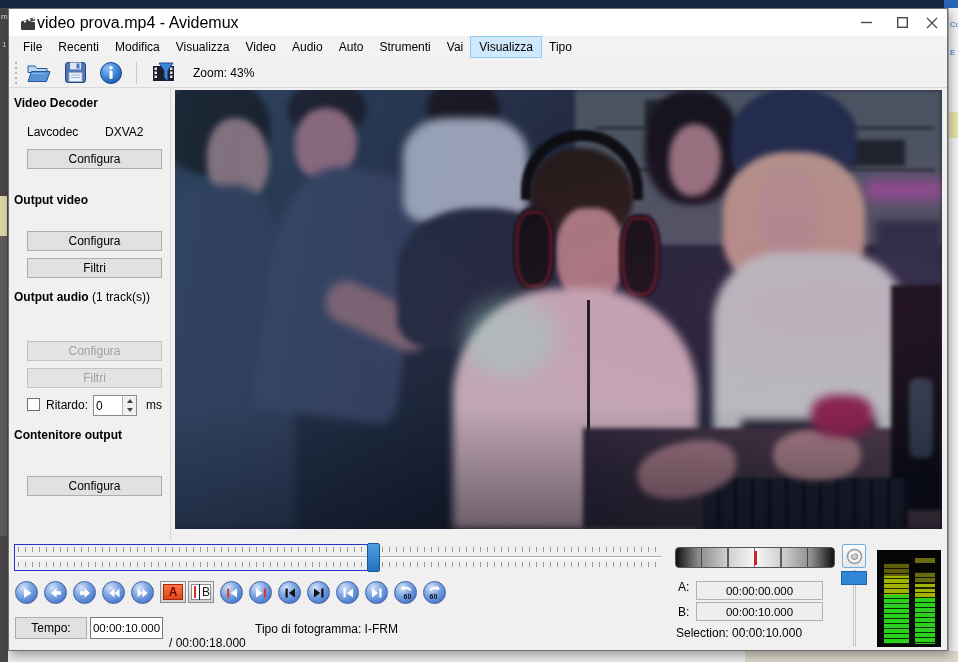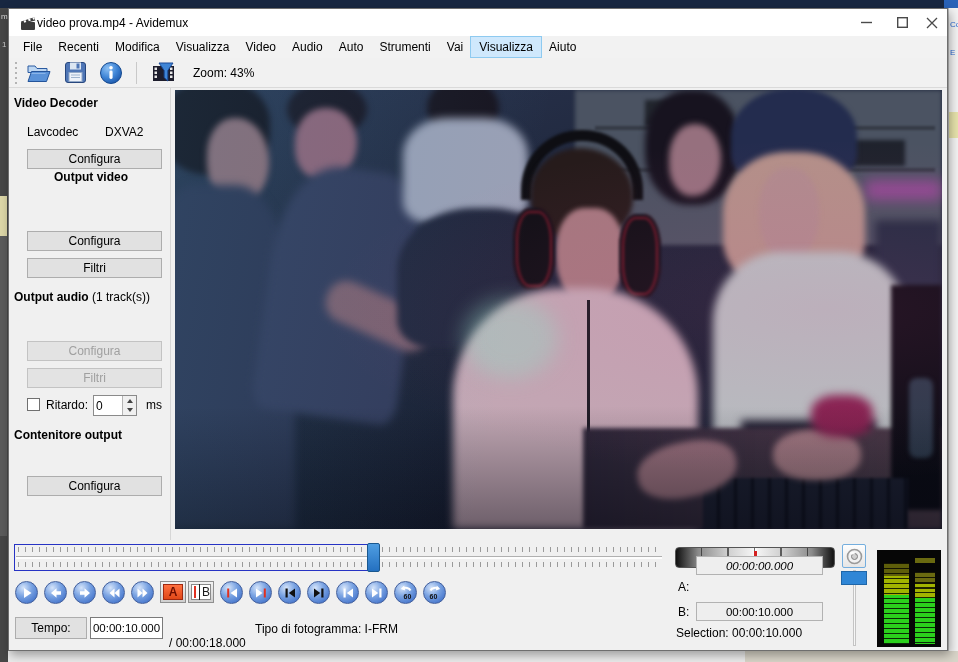--- a/index.html
+++ b/index.html
@@ -13,21 +13,21 @@
   .top-strip-end { left:944px; top:0; width:14px; height:8px; background:#2a63b8; }
   .left-strip { left:0; top:8px; width:8px; height:654px; background:#474747; }
   .frag { position:absolute; font-size:8px; line-height:9px; }
   .right-strip { left:948px; top:8px; width:10px; height:644px; background:#f4f4f4; border-left:1px solid #bdbdbd; }
   .bottom-strip { left:8px; top:651px; width:950px; height:11px; background:#ececec; }
   .bottom-strip-right { left:745px; top:651px; width:213px; height:11px; background:#d9d5c9; }
 
   
   .window { left:8px; top:8px; width:940px; height:643px; background:#f0f0f0; border:1px solid #6e6e6e; box-shadow:2px 4px 10px rgba(0,0,0,0.35); }
   .titlebar { left:9px; top:9px; width:938px; height:27px; background:#ffffff; display:flex; align-items:center; }
-  .title-text { margin-left:8px; font-size:12px; }
+  .title-text { margin-left:8px; font-size:16px; }
   .win-btn { position:absolute; top:9px; width:32px; height:27px; display:flex; align-items:center; justify-content:center; }
   .menubar { left:9px; top:36px; width:938px; height:22px; background:#f2f2f2; display:flex; align-items:center; padding-left:6px; }
   .menu-item { padding:3px 8px; font-size:12px; }
   .menu-item.active { background:#cfe8fc; outline:1px solid #8ecaf0; }
   .toolbar { left:9px; top:58px; width:938px; height:30px; background:#f1f1f1; border-bottom:1px solid #dadada; display:flex; align-items:center; }
   .tb-handle { width:5px; height:22px; margin-left:4px; background:repeating-linear-gradient(180deg,#b4b4b4 0 2px, transparent 2px 5px); background-size:2px 100%; background-repeat:no-repeat; background-position:center; }
   .tb-icon { width:30px; height:26px; margin-left:6px; display:flex; align-items:center; justify-content:center; }
   .tb-sep { width:1px; height:22px; background:#c9c9c9; margin:0 6px 0 10px; }
   .tb-zoom { margin-left:14px; font-size:12px; }
 
@@ -143,21 +143,21 @@
     <span class="menu-item">File</span>
     <span class="menu-item">Recenti</span>
     <span class="menu-item">Modifica</span>
     <span class="menu-item">Visualizza</span>
     <span class="menu-item">Video</span>
     <span class="menu-item">Audio</span>
     <span class="menu-item">Auto</span>
     <span class="menu-item">Strumenti</span>
     <span class="menu-item">Vai</span>
     <span class="menu-item active">Visualizza</span>
-    <span class="menu-item">Aiuto</span>
+    <span class="menu-item">Tipo</span>
   </div>
 
   <div class="abs toolbar">
     <div class="tb-handle"></div>
     <div class="tb-icon">
       <svg width="26" height="22" viewBox="0 0 26 22">
         <path d="M2 4 h7 l2 2.5 h10 v4 H2 Z" fill="#bcd6f2" stroke="#2a5aa0" stroke-width="1"></path>
         <path d="M2 19.5 L5.5 9.5 H24 L20.5 19.5 Z" fill="#5a92d8" stroke="#24549a" stroke-width="1"></path>
         <path d="M5.5 11.5 h14" stroke="#8ab4e8" stroke-width="1"></path>
       </svg>
@@ -201,21 +201,21 @@
       </svg>
     </div>
     <span class="tb-zoom">Zoom: 43%</span>
   </div>
 
   <div class="heading" style="left:14px;top:96px;">Video Decoder</div>
   <div class="side-label" style="left:27px;top:125px;">Lavcodec</div>
   <div class="side-label" style="left:105px;top:125px;">DXVA2</div>
   <div class="btn" style="left:27px;top:149px;">Configura</div>
 
-  <div class="heading" style="left:14px;top:170px;margin-left:40px;">Output video</div>
+  <div class="heading" style="left:14px;top:193px;">Output video</div>
   <div class="btn" style="left:27px;top:231px;">Configura</div>
   <div class="btn" style="left:27px;top:258px;">Filtri</div>
 
   <div class="heading" style="left:14px;top:290px;">
     <span>Output audio</span>
     <span style="font-weight:normal;">(1 track(s))</span>
   </div>
   <div class="btn disabled" style="left:27px;top:341px;">Configura</div>
   <div class="btn disabled" style="left:27px;top:368px;">Filtri</div>
   <div class="checkbox" style="left:27px;top:398px;"></div>
@@ -388,21 +388,21 @@
   <span class="stat-text" style="left:169px;top:636px;">/ 00:00:18.000</span>
   <span class="stat-text" style="left:255px;top:622px;">
     <span>Tipo di fotogramma:</span>
     <span>I-FRM</span>
   </span>
 
   <div class="abs shuttle">
     <div class="shuttle-center"></div>
   </div>
   <span class="stat-text" style="left:678px;top:580px;">A:</span>
-  <div class="mark-field" style="left:696px;top:556px;font-style:italic;">00:00:00.000</div>
+  <div class="mark-field" style="left:696px;top:581px;">00:00:00.000</div>
   <span class="stat-text" style="left:678px;top:605px;">B:</span>
   <div class="mark-field" style="left:696px;top:602px;">00:00:10.000</div>
   <span class="stat-text" style="left:676px;top:626px;">
     <span>Selection:</span>
     <span>00:00:10.000</span>
   </span>
 
   <div class="spk-btn">
     <svg width="17" height="17" viewBox="0 0 17 17">
       <circle cx="8.5" cy="8.5" r="7" fill="#f2f2f2" stroke="#9a9a9a" stroke-width="1.6"></circle>

